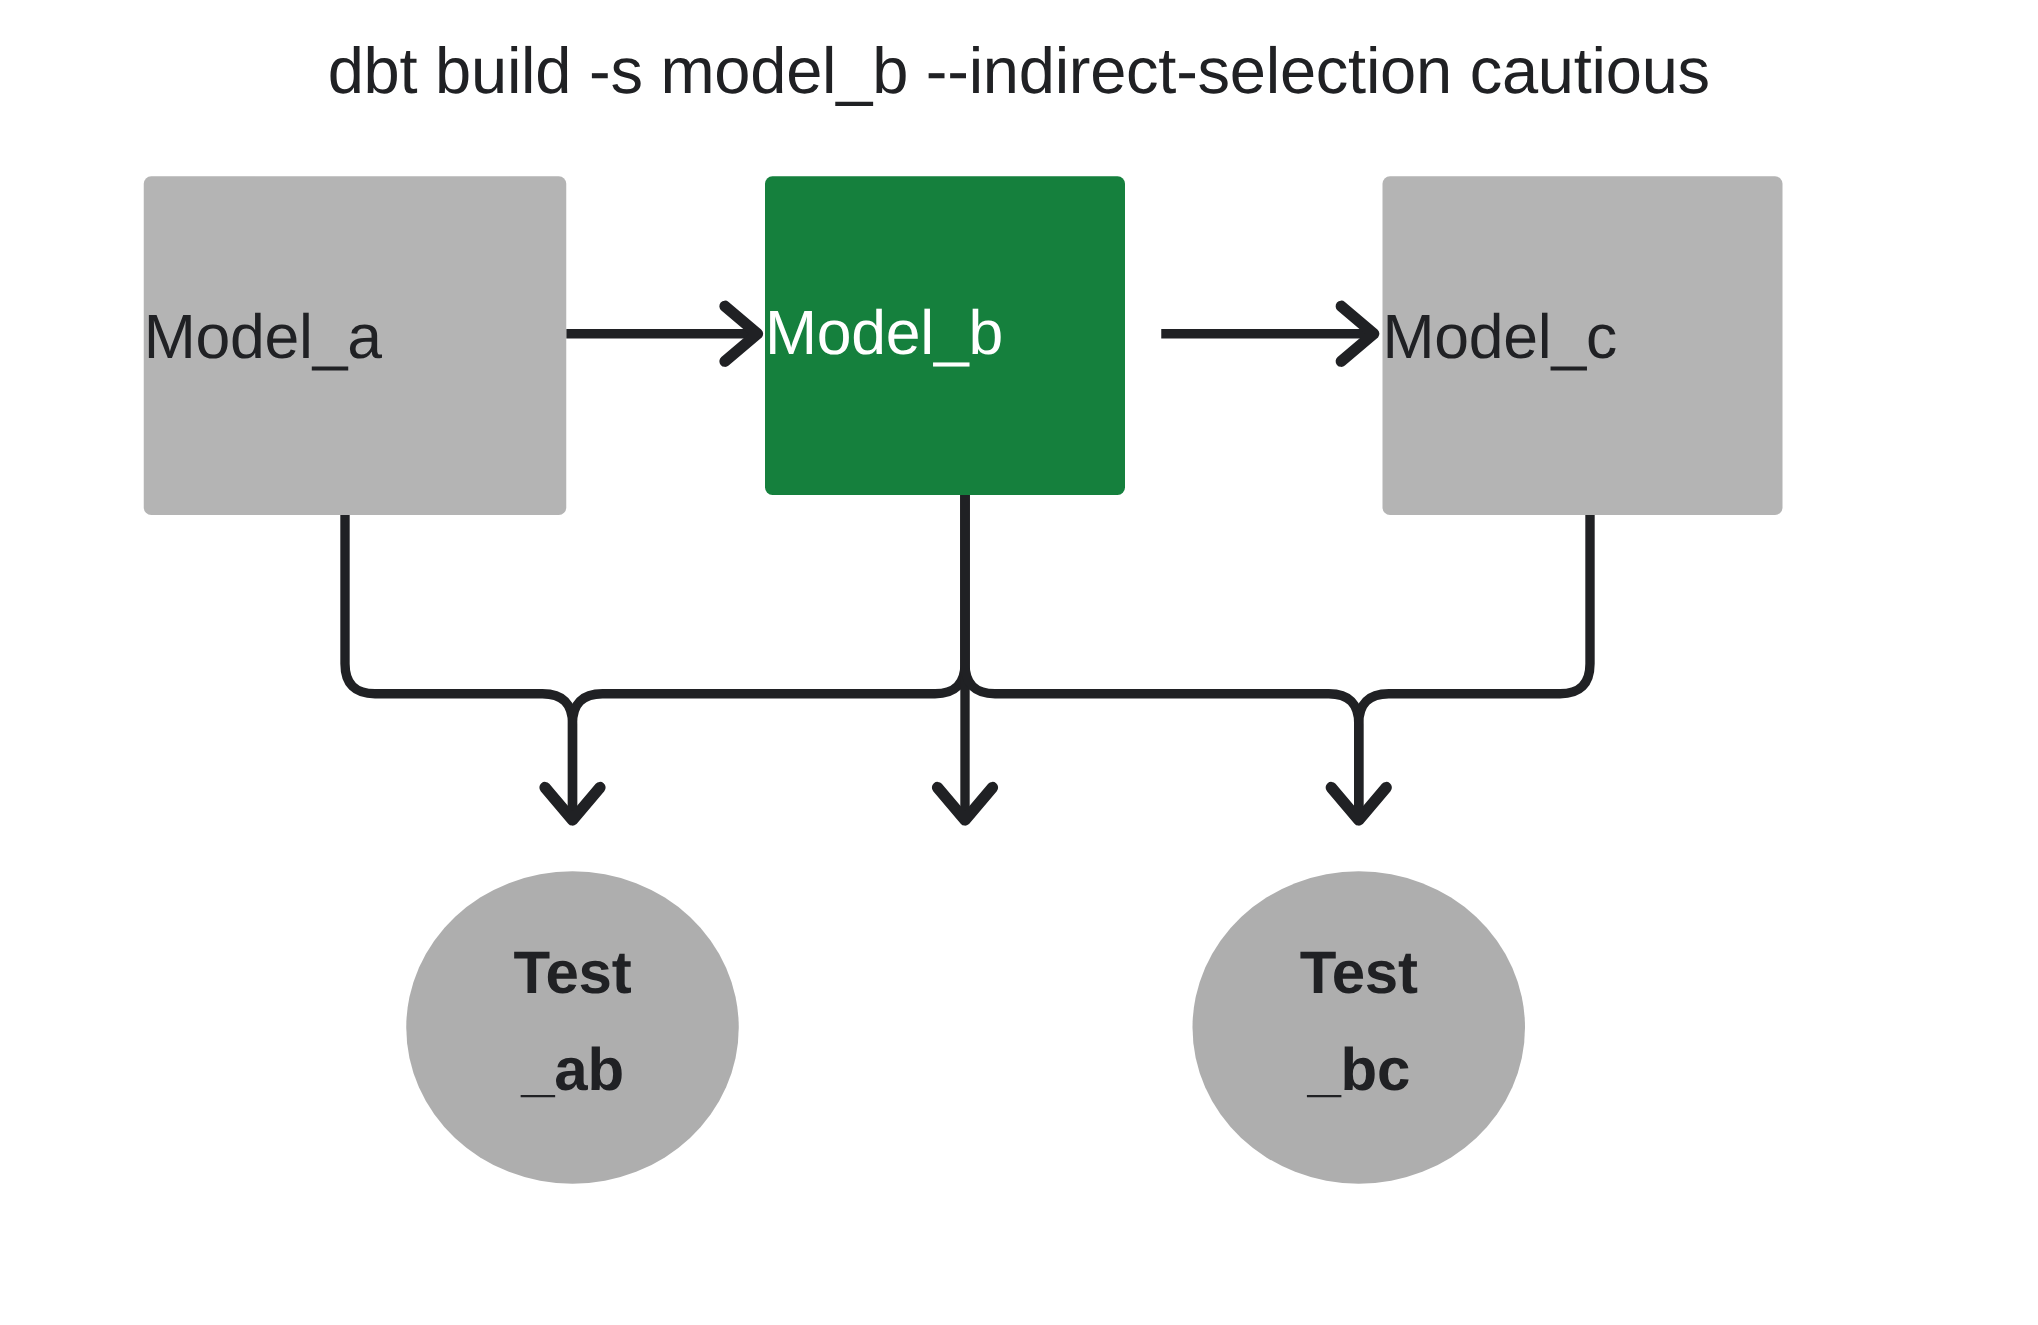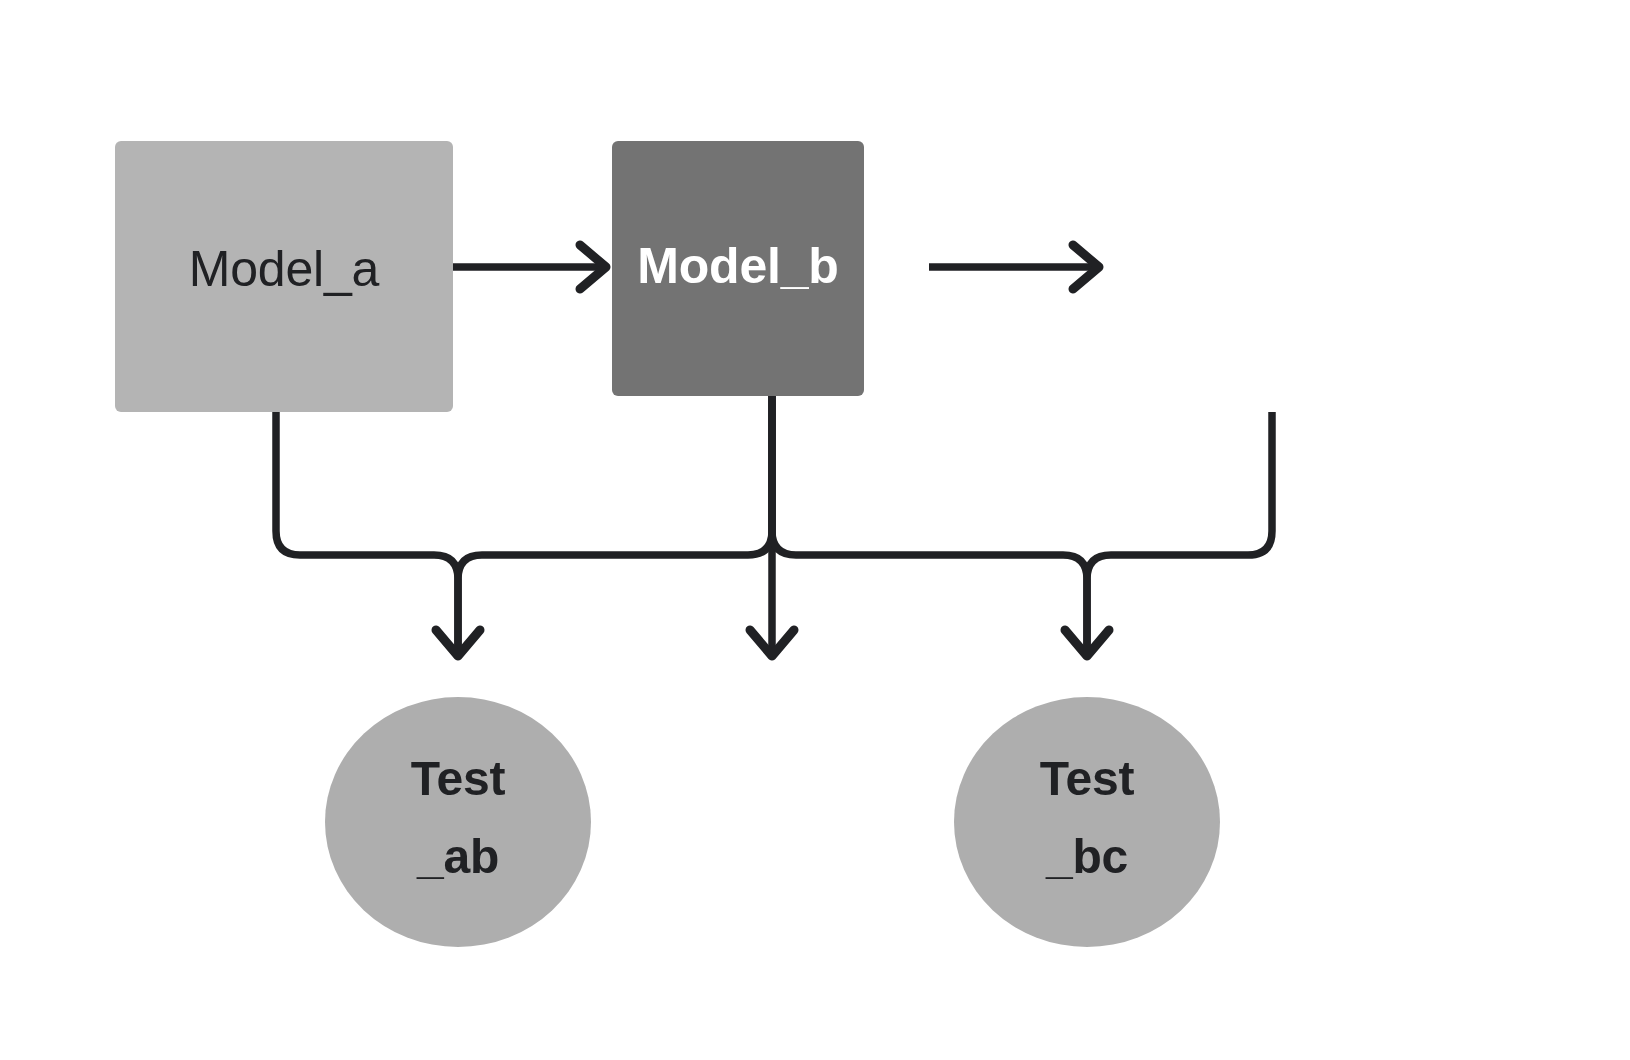--- a/index.html
+++ b/index.html
@@ -56,44 +56,42 @@
     stroke-linecap: round;
     stroke-linejoin: round;
   }
 
   
   .model-node {
     position: absolute;
     border-radius: 6px;
     display: flex;
     align-items: center;
-    justify-content: center;
     box-sizing: border-box;
   }
   .model-label {
     font-size: 50px;
     line-height: 50px;
     letter-spacing: -0.2px;
     white-space: pre;
     position: relative;
     top: -8px;
   }
 
   #node-model-a {
     left: 115px;  top: 141px;
     width: 338px; height: 271px;
     background: #b4b4b4;
   }
   #node-model-a .model-label { color: #202124; }
 
   #node-model-b {
     left: 612px;  top: 141px;
-    width: 252px; height: 255px;
-    background: #737373;
-    font-weight: bold;
+    width: 288px; height: 255px;
+    background: #15803d;
   }
   #node-model-b .model-label { color: #ffffff; top: -3px; }
 
   #node-model-c {
     left: 1106px; top: 141px;
     width: 320px; height: 271px;
     background: #b4b4b4;
   }
   #node-model-c .model-label { color: #202124; }
 
@@ -130,20 +128,21 @@
   #node-test-bc {
     left: 954px; top: 697px;
     background: #aeaeae;
   }
 </style>
 </head>
 <body>
 
 <div id="canvas">
 
+  <div id="diagram-title">dbt build -s model_b --indirect-selection cautious</div>
 
   <svg id="edges" viewBox="0 0 1630 1060" width="1630" height="1060" xmlns="http://www.w3.org/2000/svg">
 
     <g>
       <path class="edge-path" d="M 453 267 L 604 267"></path>
       <path class="edge-head" d="M 580 245 L 606 267 L 580 289"></path>
     </g>
 
     <g>
       <path class="edge-path" d="M 929 267 L 1097 267"></path>
@@ -175,20 +174,23 @@
   </svg>
 
   <div class="model-node" id="node-model-a">
     <span class="model-label">Model_a</span>
   </div>
 
   <div class="model-node" id="node-model-b">
     <span class="model-label">Model_b</span>
   </div>
 
+  <div class="model-node" id="node-model-c">
+    <span class="model-label">Model_c</span>
+  </div>
 
   <div class="test-node two-line" id="node-test-ab">
     <span class="test-label">Test</span>
     <span class="test-label">_ab</span>
   </div>
 
 
   <div class="test-node two-line" id="node-test-bc">
     <span class="test-label">Test</span>
     <span class="test-label">_bc</span>

